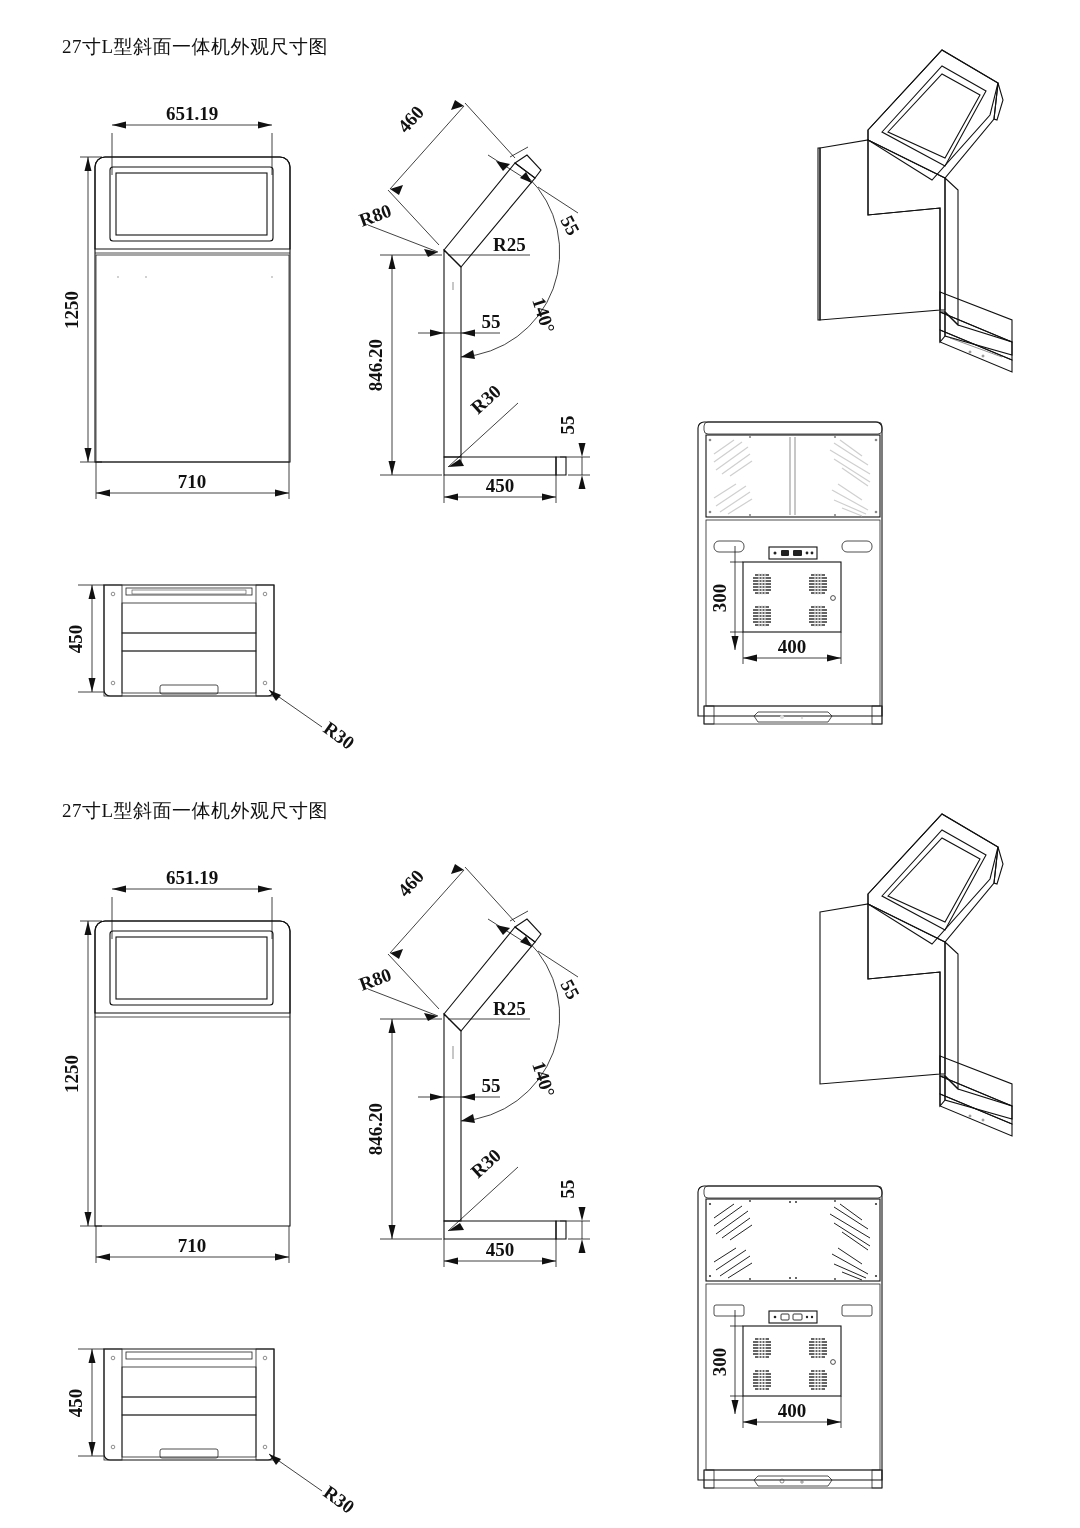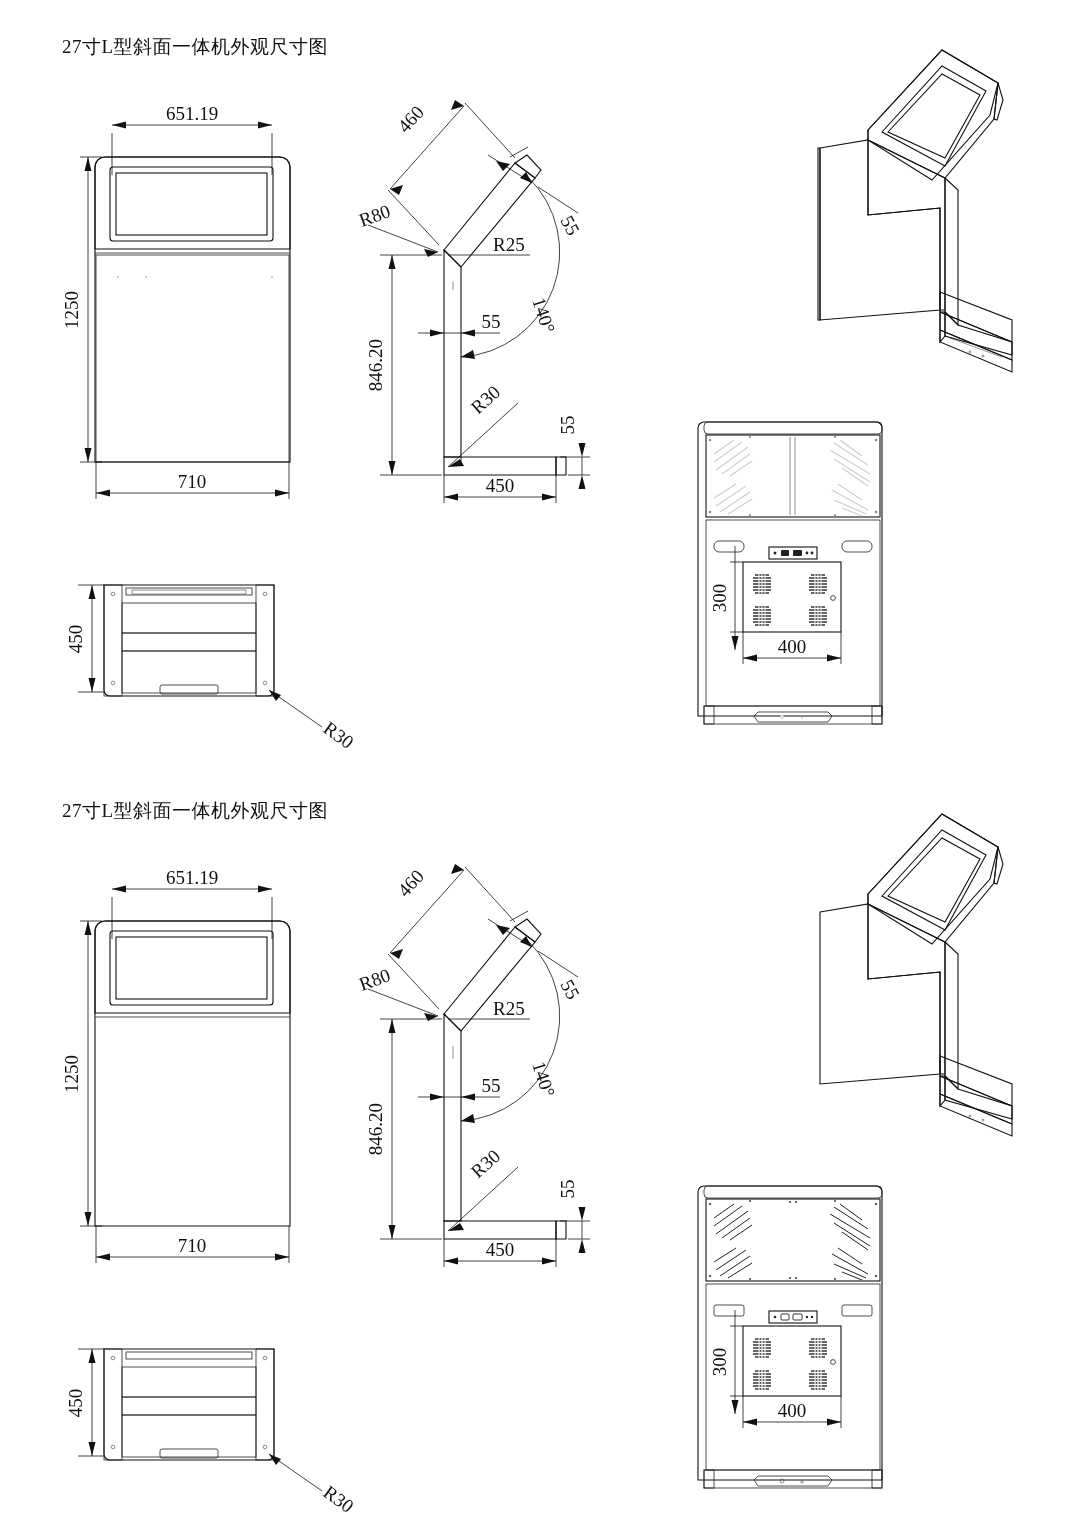--- a/index.html
+++ b/index.html
@@ -5,21 +5,21 @@
 <style>
   html,body{margin:0;padding:0;background:#ffffff;}
   body{width:1080px;height:1528px;position:relative;
        font-family:"Liberation Serif","DejaVu Serif",serif;color:#1a1a1a;}
   .sheet{position:absolute;left:0;top:0;width:1023px;height:1528px;}
   .block{position:absolute;left:0;width:1080px;height:764px;}
   #block-0{top:0;}
   #block-1{top:764px;}
   .title{position:absolute;left:62px;top:34px;font-size:19px;letter-spacing:.5px;
          white-space:nowrap;color:#111;}
-  .view{position:absolute;}
+  .view{position:absolute;font-weight:bold;}
   svg{display:block;overflow:visible;}
   text{font-family:"Liberation Serif","DejaVu Serif",serif;fill:#111;}
   .dim{font-size:19px;}
   .ln{stroke:#111;fill:none;stroke-width:1.1;}
   .lnthin{stroke:#222;fill:none;stroke-width:0.8;}
   .lnhair{stroke:#444;fill:none;stroke-width:0.6;}
   .ext{stroke:#111;fill:none;stroke-width:0.8;}
   .arrowfill{fill:#111;}
 </style>
 </head>

